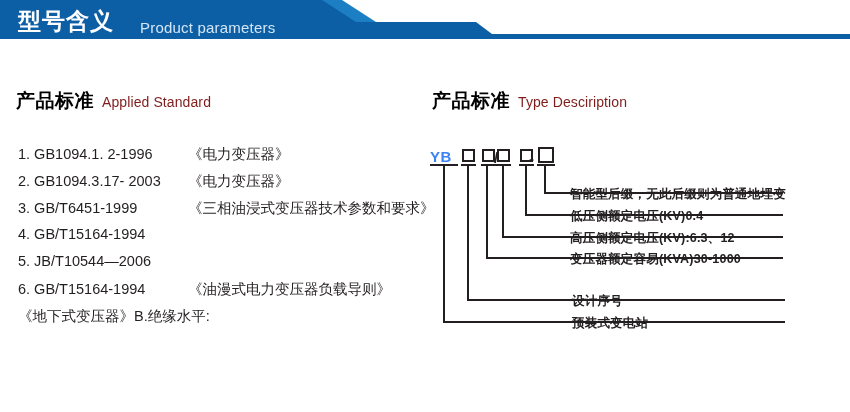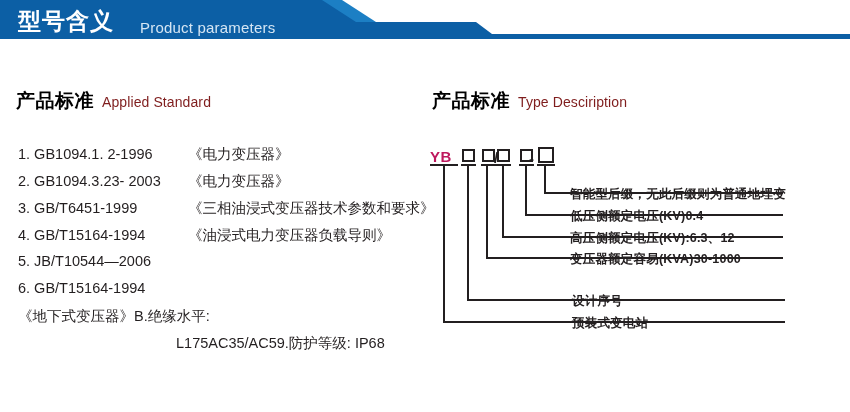--- a/index.html
+++ b/index.html
@@ -108,21 +108,21 @@
   }
   #type-diagram svg { display: block; }
 
   .code-yb {
     position: absolute;
     left: 430px;
     top: 148px;
     font-size: 15px;
     font-weight: bold;
     letter-spacing: .5px;
-    color: #be185d;
+    color: #3b82f6;
   }
   .code-slash {
     position: absolute;
     left: 494px;
     top: 149px;
     font-size: 15px;
     font-weight: bold;
     color: #231f20;
   }
   .code-dash {
@@ -168,47 +168,46 @@
 </div>
 
 <div id="standards-list">
 
   <div class="std-row">
     <span class="std-code">1. GB1094.1. 2-1996</span>
     <span class="std-name">《电力变压器》</span>
   </div>
 
   <div class="std-row">
-    <span class="std-code">2. GB1094.3.23- 2003</span>
+    <span class="std-code">2. GB1094.3.17- 2003</span>
     <span class="std-name">《电力变压器》</span>
   </div>
 
   <div class="std-row">
     <span class="std-code">3. GB/T6451-1999</span>
     <span class="std-name">《三相油浸式变压器技术参数和要求》</span>
   </div>
 
   <div class="std-row">
     <span class="std-code">4. GB/T15164-1994</span>
-    <span class="std-name">《油浸式电力变压器负载导则》</span>
   </div>
 
   <div class="std-row">
     <span class="std-code">5. JB/T10544—2006</span>
   </div>
 
   <div class="std-row">
     <span class="std-code">6. GB/T15164-1994</span>
+    <span class="std-name">《油漫式电力变压器负载导则》</span>
   </div>
 
   <div class="std-row">
     <span class="std-name">《地下式变压器》B.绝缘水平:</span>
   </div>
 
-  <div class="std-row-indent">L175AC35/AC59.防护等级: IP68</div>
 </div>
 
 <div id="type-diagram">
   <svg width="425" height="200" viewBox="0 0 425 200">
     <g stroke="#231f20" stroke-width="1.6" fill="none" shape-rendering="crispEdges">
 
       <line x1="5" y1="25" x2="33" y2="25"></line>
 
       <rect x="38" y="10" width="11" height="11"></rect>
       <rect x="58" y="10" width="11" height="11"></rect>

